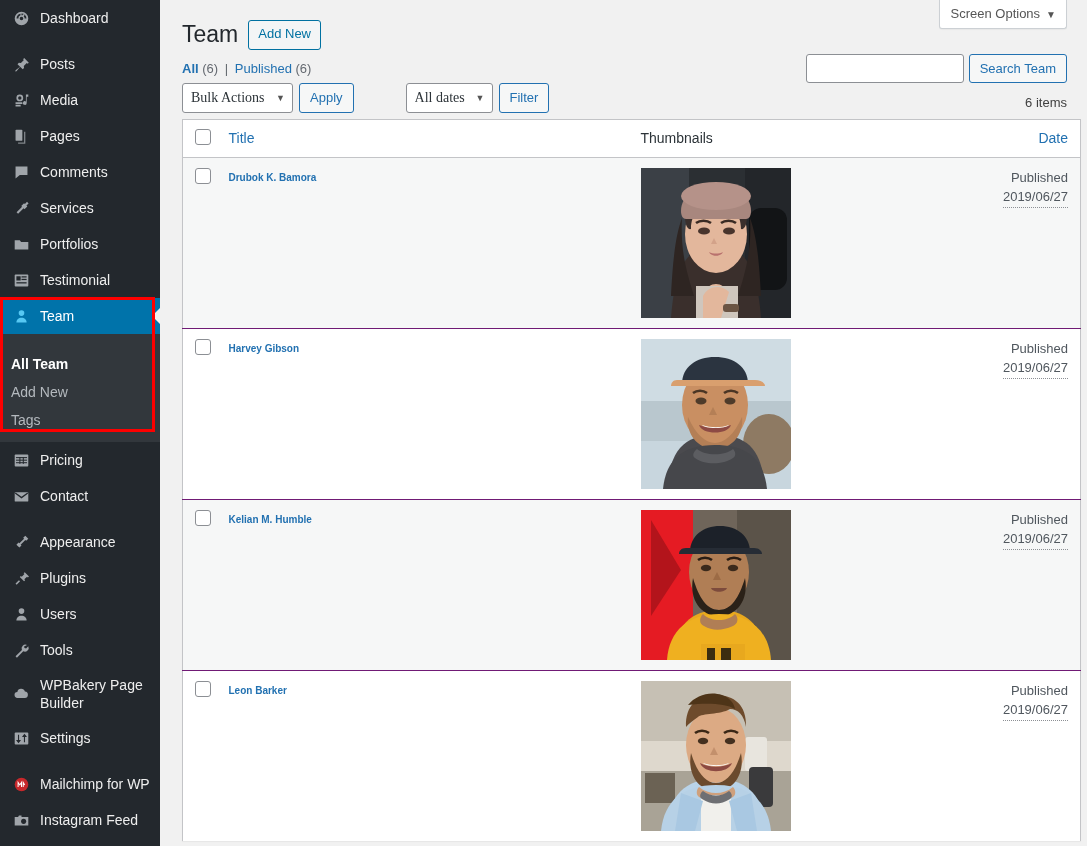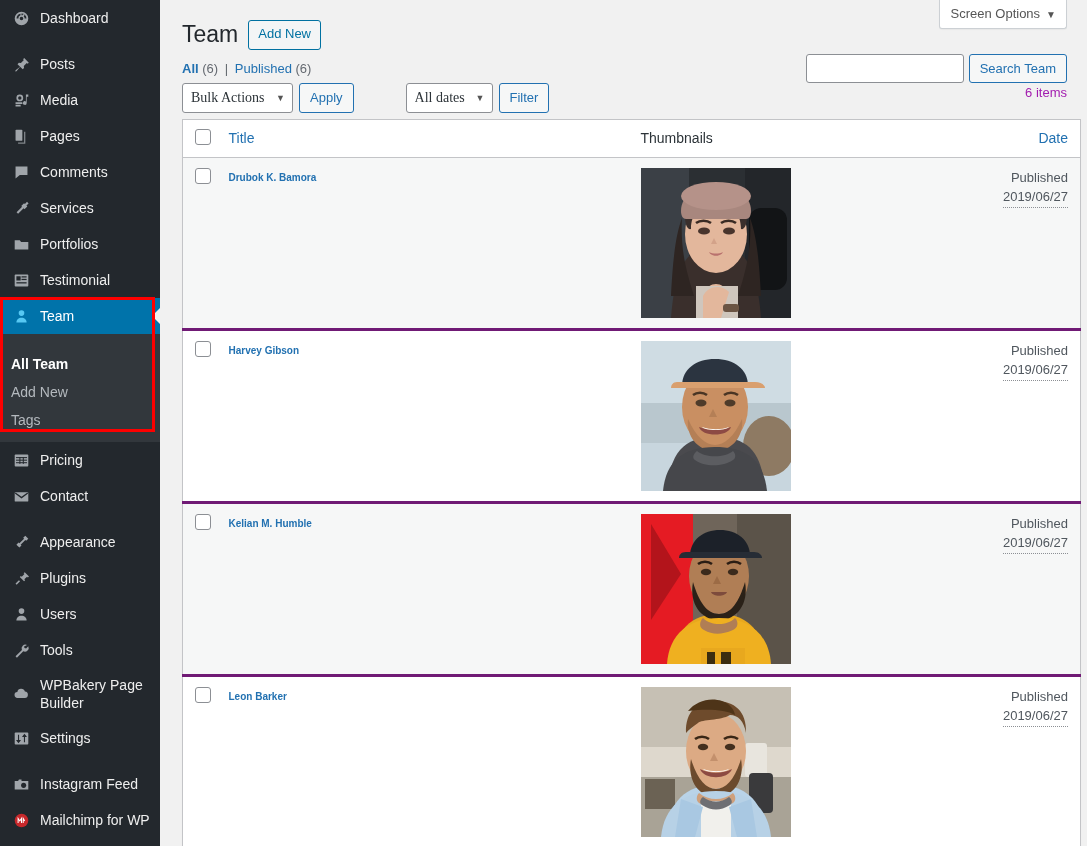--- a/index.html
+++ b/index.html
@@ -183,23 +183,23 @@
     border: 1px solid #2271b1;
     color: #2271b1;
     border-radius: 3px;
     height: 30px;
     padding: 0 10px;
     font-size: 13px;
     font-family: "Liberation Sans", sans-serif;
   }
   .items-count {
     position: absolute;
-    right: 0; top: 2px;
+    right: 0; top: 12px;
     font-size: 13px;
-    color: #a21caf;
+    color: #404040;
   }
 
   
   .wp-list-table {
     margin-top: 6px;
     width: 898px;
     border: 1px solid #c3c4c7;
     border-bottom: none;
     background: #6d28d9;
     border-collapse: collapse;
@@ -232,21 +232,21 @@
     background: #fff;
     border-radius: 3px;
     display: inline-block;
   }
 
   .wp-list-table tbody tr { background: #fff; }
   .wp-list-table tbody tr.alt { background: #f6f7f7; }
   .wp-list-table tbody td {
     padding: 10px 10px;
     vertical-align: top;
-    border-top: 3px solid #701a75;
+    border-top: 1px solid #701a75;
     font-size: 14px;
   }
   .wp-list-table tbody tr:first-child td { border-top: none; }
   .row-title {
     color: #2271b1;
     font-weight: bold;
     font-size: 10px;
     text-decoration: none;
   }
   .date-cell {
@@ -457,37 +457,37 @@
             <rect x="2" y="3" width="16" height="14" rx="1"></rect>
             <path d="M6.5 5.5v9M6.5 14.5l-1.6-2h3.2zM13.5 14.5v-9M13.5 5.5l-1.6 2h3.2z" stroke="#23282d" stroke-width="1.3" fill="#23282d"></path>
           </svg>
       </span>
       <span class="lbl">Settings</span>
     </div>
 
     <div class="menu-sep"></div>
 
     <div class="menu-item">
-      <span class="ico">
-        <svg width="17" height="17" viewBox="0 0 20 20" fill="currentColor">
-            <path d="M2 6h4l1-2h3v2h8v10H2z"></path>
-            <circle cx="12.5" cy="11" r="3" fill="#23282d"></circle>
-          </svg>
-      </span>
-      <span class="lbl">Instagram Feed</span>
-    </div>
-
-    <div class="menu-item">
       <span class="ico ico-mc">
         <svg width="17" height="17" viewBox="0 0 20 20">
             <circle cx="10" cy="10" r="8" fill="#c7282b"></circle>
             <path d="M6 13V7.5l2 3 2-3V13M12 13V7.5l1.8 3" stroke="#fff" stroke-width="1.2" fill="none"></path>
           </svg>
       </span>
       <span class="lbl">Mailchimp for WP</span>
+    </div>
+
+    <div class="menu-item">
+      <span class="ico">
+        <svg width="17" height="17" viewBox="0 0 20 20" fill="currentColor">
+            <path d="M2 6h4l1-2h3v2h8v10H2z"></path>
+            <circle cx="12.5" cy="11" r="3" fill="#23282d"></circle>
+          </svg>
+      </span>
+      <span class="lbl">Instagram Feed</span>
     </div>
 
     <div class="menu-item">
       <span class="ico">
         <svg width="17" height="17" viewBox="0 0 20 20" fill="none" stroke="currentColor" stroke-width="1.8">
             <path d="M3.5 10a6.5 6.5 0 0111-4.7M16.5 10a6.5 6.5 0 01-11 4.7"></path>
             <path d="M14 2.5v3.5h-3.5M6 17.5V14h3.5" fill="currentColor" stroke="none"></path>
           </svg>
       </span>
       <span class="lbl">Slider Revolution</span>

